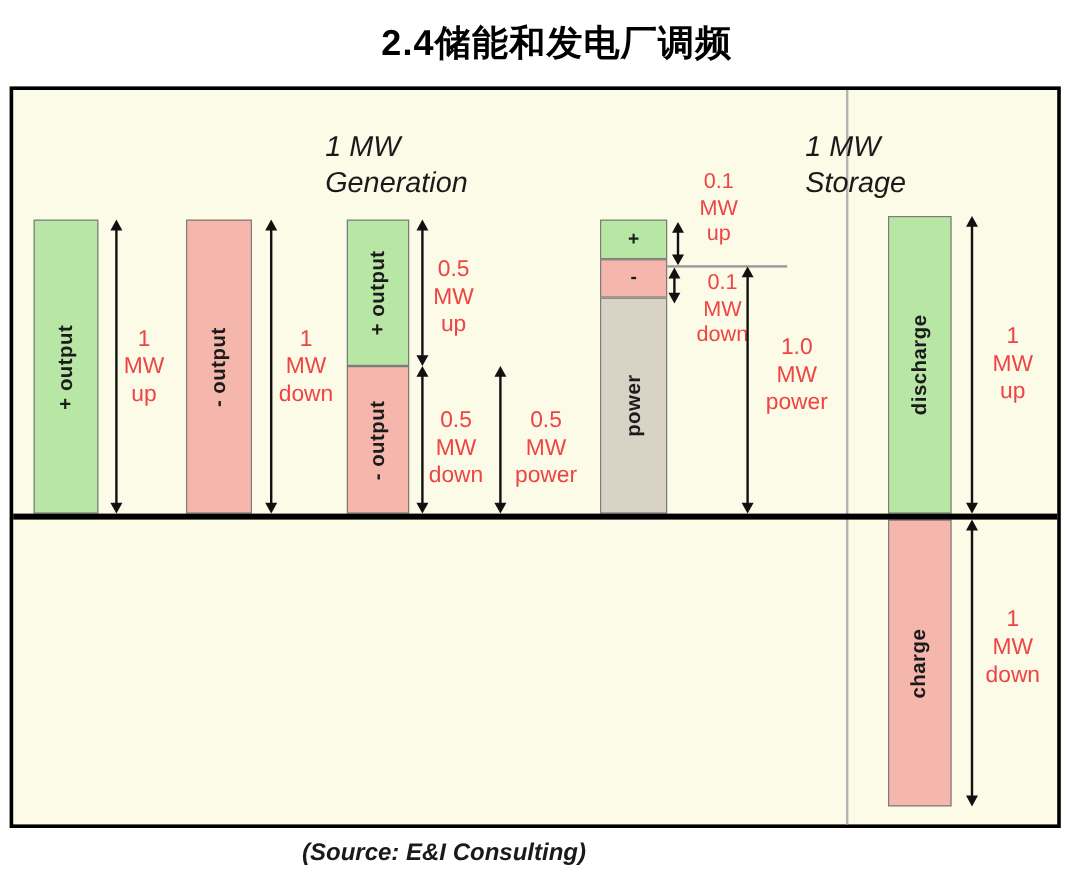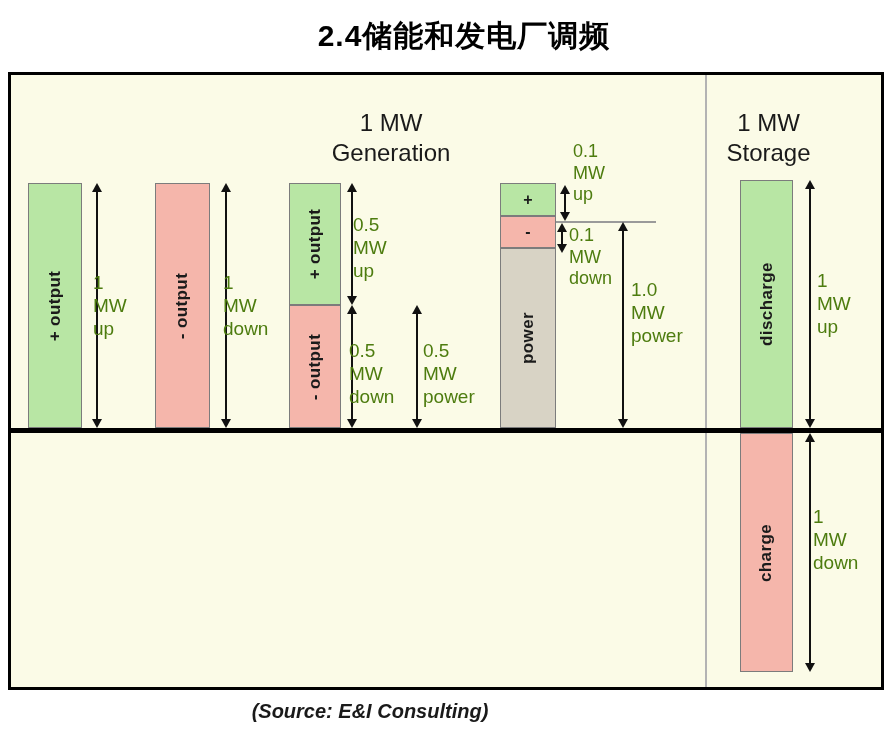--- a/index.html
+++ b/index.html
@@ -11,26 +11,26 @@
     position:absolute;top:16px;left:16px;width:896px;text-align:center;
     font-size:30px;font-weight:600;letter-spacing:1px;color:#000;
   }
   .diagram{
     position:absolute;left:8px;top:72px;width:876px;height:618px;
     border:3px solid #000;background:#fbfbe7;box-sizing:border-box;
   }
   .divider{position:absolute;left:694px;top:0;width:2px;height:100%;background:#b3b3b3}
   .baseline{position:absolute;left:0;top:353px;width:100%;height:5px;background:#000}
   .header{
-    position:absolute;font-size:24px;line-height:1.25;text-align:center;
-    white-space:pre-line;color:#1a1a1a;
+    position:absolute;font-size:24px;line-height:1.25;
+    white-space:pre-line;color:#1a1a1a;font-style:italic;
   }
   .note{
-    position:absolute;font-size:19px;line-height:1.22;
-    white-space:pre-line;color:#4d7c0f;
+    position:absolute;font-size:19px;line-height:1.22;text-align:center;
+    white-space:pre-line;color:#ef4444;
   }
   .note.small{font-size:18px;line-height:1.2}
   .bar{
     position:absolute;border:1px solid #7c7c7c;box-sizing:border-box;
     display:flex;align-items:center;justify-content:center;
   }
   .green{background:#b8e6a4}
   .pink{background:#f5b6ab}
   .gray{background:#d8d3c5}
   .vlabel{

